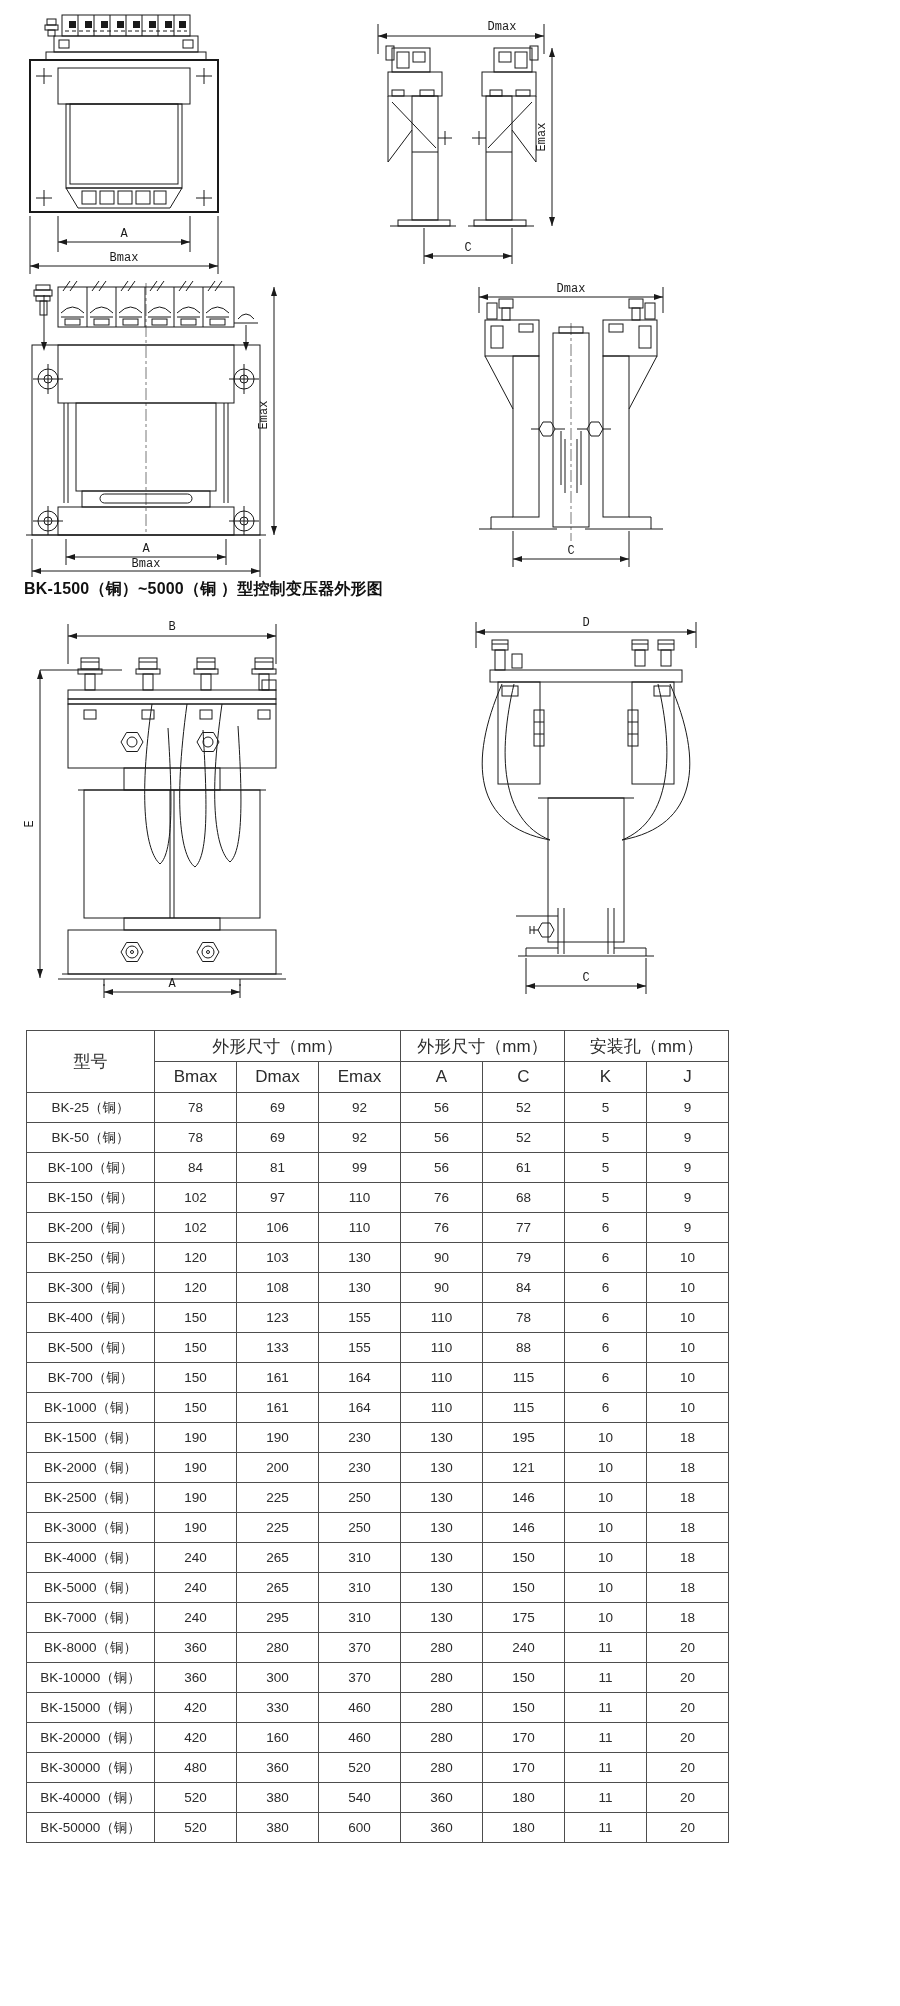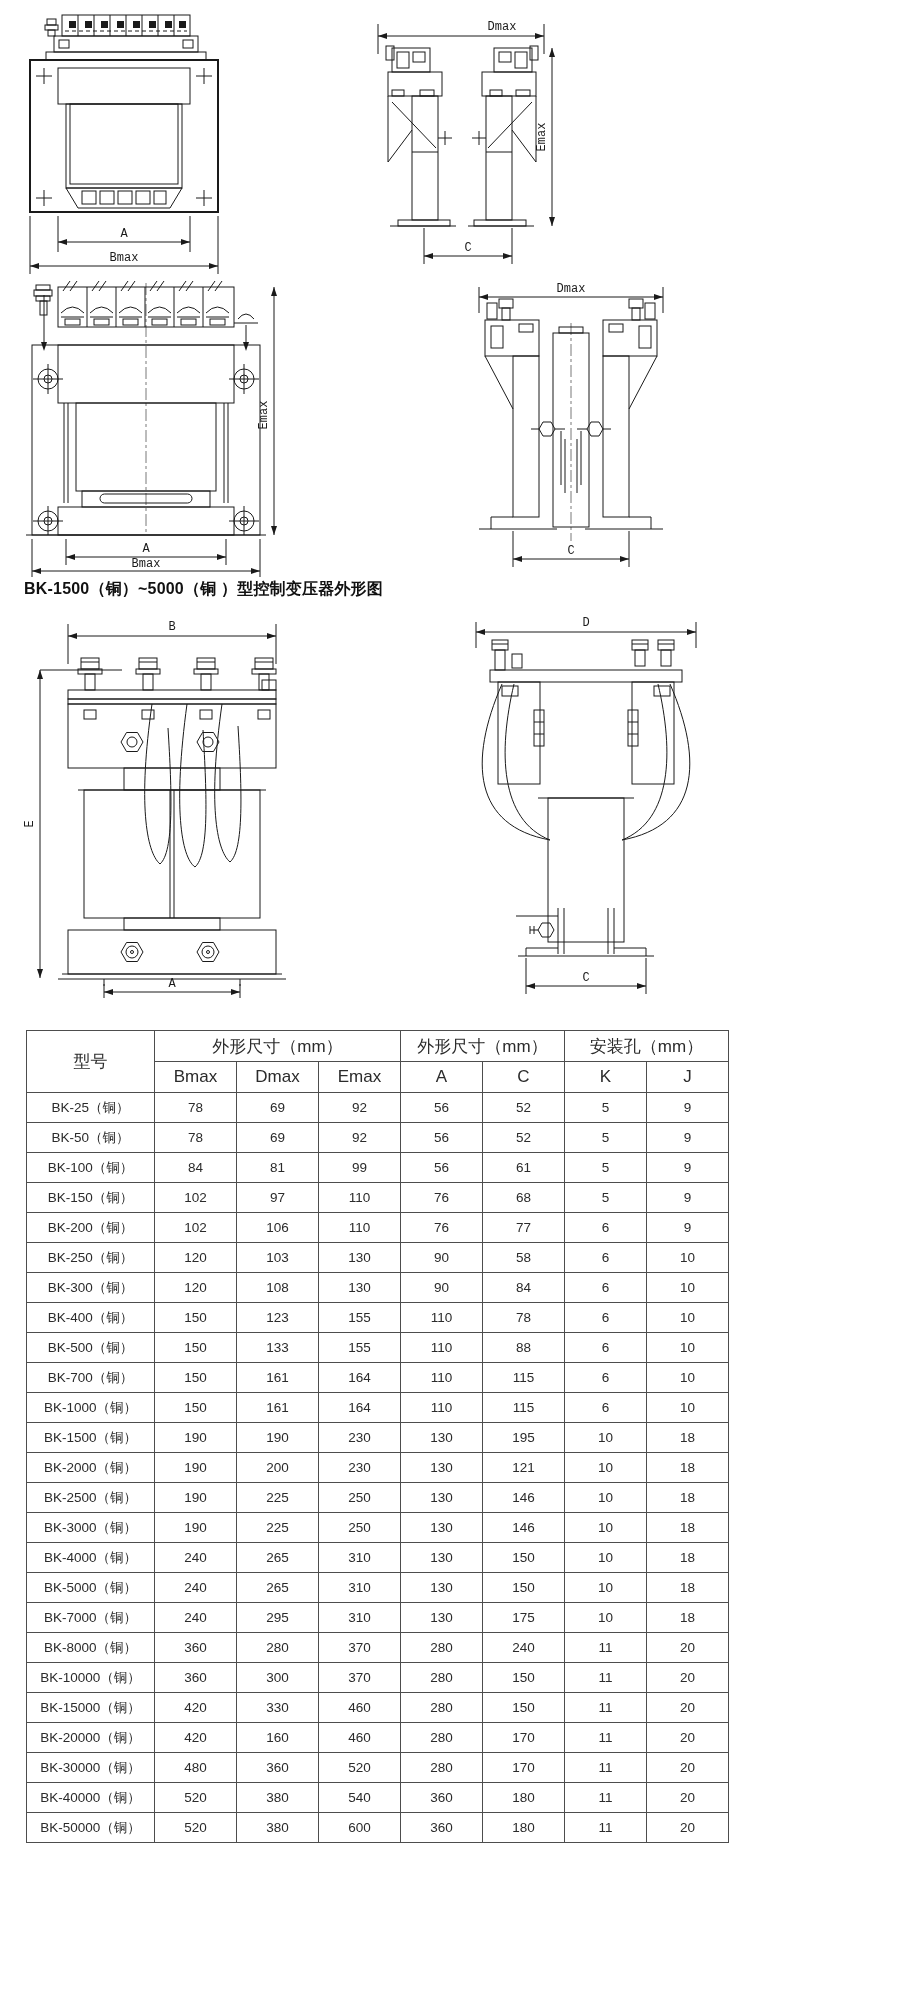--- a/index.html
+++ b/index.html
@@ -517,21 +517,21 @@
           <td>77</td>
           <td>6</td>
           <td>9</td>
         </tr>
         <tr>
           <td>BK-250（铜）</td>
           <td>120</td>
           <td>103</td>
           <td>130</td>
           <td>90</td>
-          <td>58</td>
+          <td>79</td>
           <td>6</td>
           <td>10</td>
         </tr>
         <tr>
           <td>BK-300（铜）</td>
           <td>120</td>
           <td>108</td>
           <td>130</td>
           <td>90</td>
           <td>84</td>

